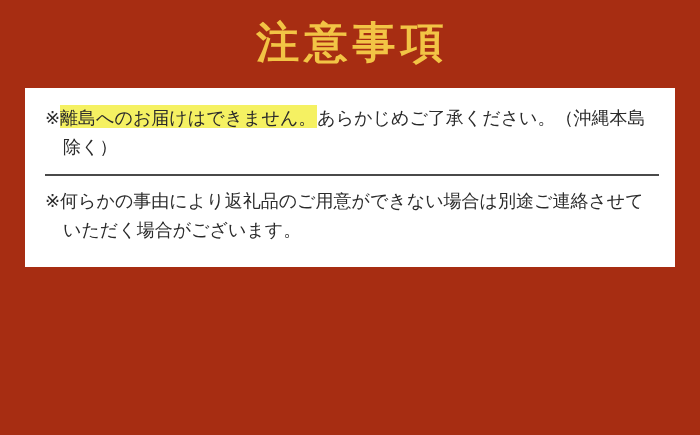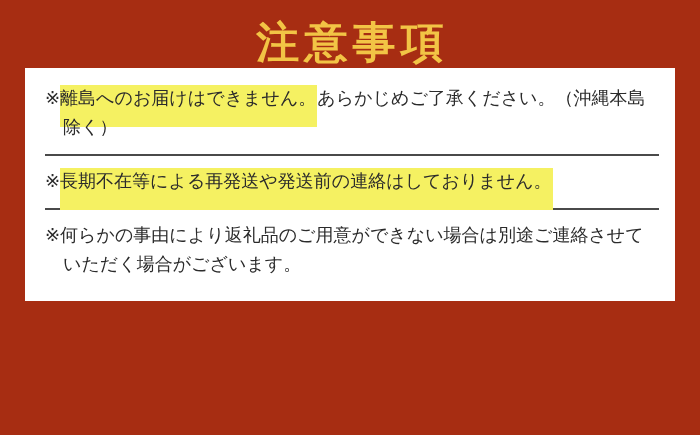--- a/index.html
+++ b/index.html
@@ -16,21 +16,21 @@
     background: var(--bg);
     font-family: "Liberation Sans", "DejaVu Sans", sans-serif;
   }
   .page {
     width: 700px;
     height: 435px;
     background: var(--bg);
   }
   .title {
     padding-top: 17px;
-    height: 68px;
+    height: 88px;
     text-align: center;
     font-family: "DejaVu Serif", "Liberation Serif", serif;
     font-weight: bold;
     font-size: 43px;
     line-height: 1.2;
     letter-spacing: 0.12em;
     color: var(--title);
     text-indent: 0.12em; 
   }
   .panel {
@@ -45,30 +45,29 @@
     color: var(--text);
     padding: 11px 0 12px 1em;
     text-indent: -1em;
     border-bottom: 2px solid var(--divider);
   }
   .notice:last-child { border-bottom: none; }
   .marker { color: var(--text); }
   .seg { color: var(--text); }
   .seg.hl {
     background: var(--highlight);
-    padding: 3px 1px 19px 0;
+    padding: 3px 1px 0 0;
     box-decoration-break: clone;
     -webkit-box-decoration-break: clone;
   }
 </style>
 </head>
 <body>
 
 <div class="page">
   <h1 class="title">注意事項</h1>
   <div class="panel">
     <div id="notice-list">
         <p class="notice"><span class="marker">※</span><span class="seg hl">離島へのお届けはできません。</span><span class="seg">あらかじめご了承ください。（沖縄本島除く）</span></p>
-        <p class="notice"><span class="marker">※</span><span class="seg hl">長期不在等による再発送や発送前の連絡はしておりません。</span></p>
         <p class="notice"><span class="marker">※</span><span class="seg">何らかの事由により返礼品のご用意ができない場合は別途ご連絡させていただく場合がございます。</span></p>
       </div>
   </div>
 </div>
 
 </body></html>

